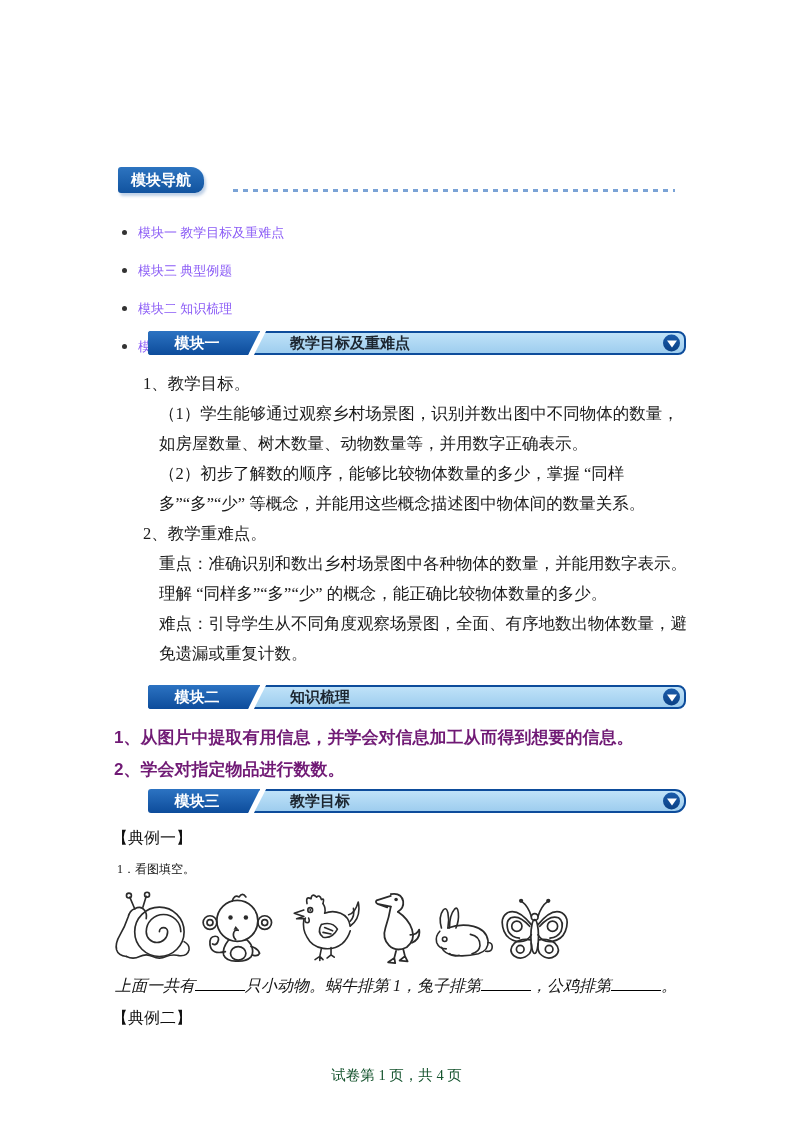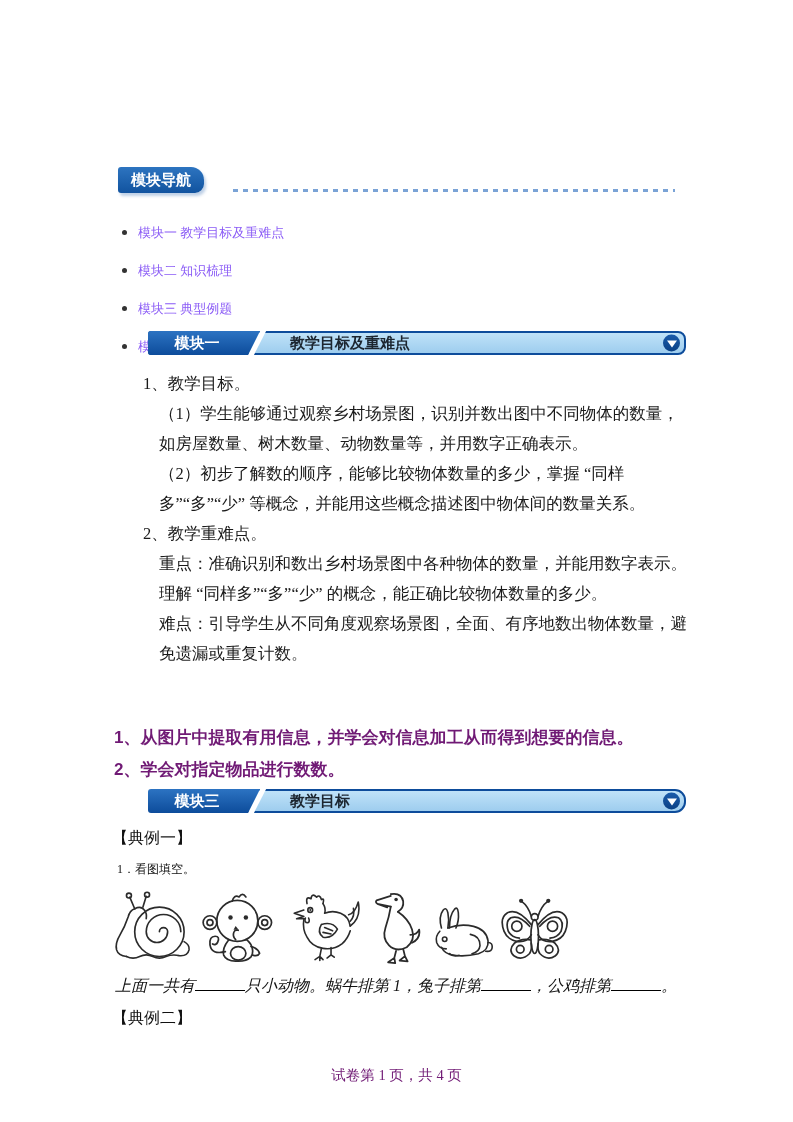--- a/index.html
+++ b/index.html
@@ -62,35 +62,35 @@
            display:flex;align-items:flex-end;gap:6px;}
   .animals svg{display:block;}
   .ln{fill:none;stroke:#2b2b2b;stroke-width:2;stroke-linecap:round;stroke-linejoin:round;}
   .fl{fill:#2b2b2b;stroke:none;}
 
   .fill-line{position:absolute;left:115px;top:976px;font-size:16px;color:#111;white-space:nowrap;font-style:italic;}
   .blank{display:inline-block;width:50px;height:14px;border-bottom:1.5px solid #000;
          vertical-align:baseline;}
 
   .footer{position:absolute;left:0;top:1066px;width:100%;text-align:center;
-          font-size:14.5px;color:#701a75;}
+          font-size:14.5px;color:#14532d;}
 </style>
 </head>
 <body>
 
 <div class="page">
 
 
   <div class="nav-badge">模块导航</div>
   <div class="nav-dash"></div>
 
   <div class="nav-list">
     <div class="nav-item">模块一 教学目标及重难点</div>
+    <div class="nav-item">模块三 典型例题</div>
     <div class="nav-item">模块二 知识梳理</div>
-    <div class="nav-item">模块三 典型例题</div>
     <div class="nav-item">模块四 过关检测</div>
   </div>
 
   <div class="banner banner1">
     <div class="stripe"></div>
     <div class="tab">模块一</div>
     <div class="btitle">教学目标及重难点</div>
     <div class="chev"></div>
   </div>
 
@@ -100,20 +100,26 @@
     <div class="ind">如房屋数量、树木数量、动物数量等，并用数字正确表示。</div>
     <div class="ind">（2）初步了解数的顺序，能够比较物体数量的多少，掌握 “同样</div>
     <div class="ind">多”“多”“少” 等概念，并能用这些概念描述图中物体间的数量关系。</div>
     <div>2、教学重难点。</div>
     <div class="ind">重点：准确识别和数出乡村场景图中各种物体的数量，并能用数字表示。</div>
     <div class="ind">理解 “同样多”“多”“少” 的概念，能正确比较物体数量的多少。</div>
     <div class="ind">难点：引导学生从不同角度观察场景图，全面、有序地数出物体数量，避</div>
     <div class="ind">免遗漏或重复计数。</div>
   </div>
 
+  <div class="banner banner2">
+    <div class="stripe"></div>
+    <div class="tab">模块二</div>
+    <div class="btitle">知识梳理</div>
+    <div class="chev"></div>
+  </div>
 
   <div class="m2">
     <div>1、从图片中提取有用信息，并学会对信息加工从而得到想要的信息。</div>
     <div>2、学会对指定物品进行数数。</div>
   </div>
 
   <div class="banner banner3">
     <div class="stripe"></div>
     <div class="tab">模块三</div>
     <div class="btitle">教学目标</div>

